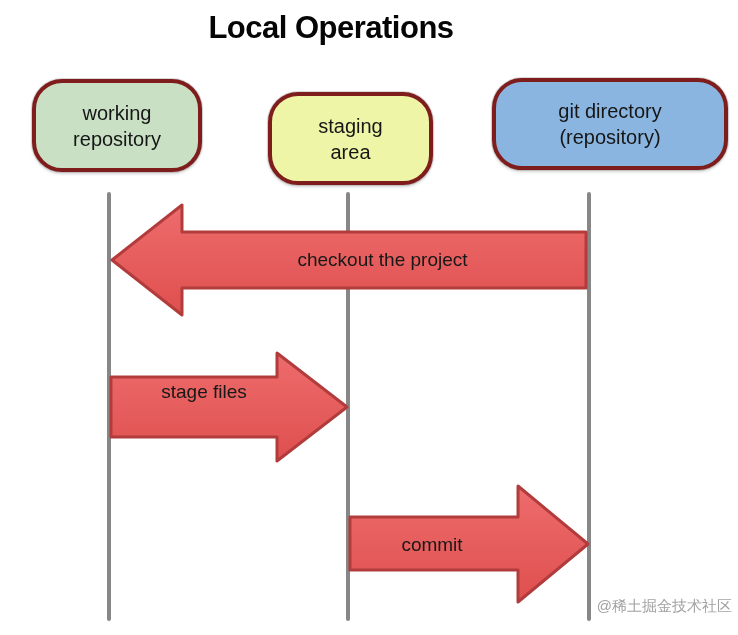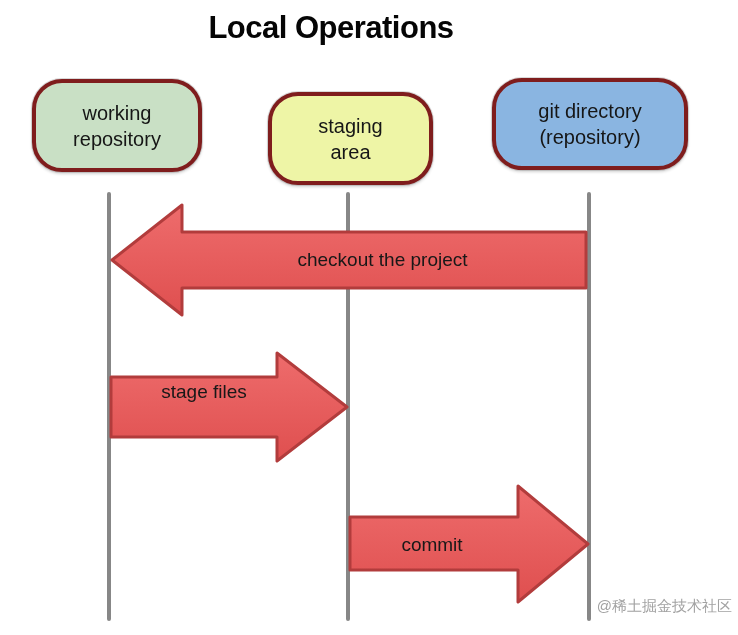--- a/index.html
+++ b/index.html
@@ -47,21 +47,21 @@
     flex-direction: column;
     align-items: center;
     justify-content: center;
     font-size: 20px;
     line-height: 26px;
     color: #161616;
     box-shadow: 0 0 0 1px rgba(150,150,150,0.35), 0 2px 3px rgba(0,0,0,0.18);
   }
   .node-1 { left: 32px;  top: 79px; width: 170px; height: 93px; background: #c9e0c5; }
   .node-2 { left: 268px; top: 92px; width: 165px; height: 93px; background: #eef5a6; }
-  .node-3 { left: 492px; top: 78px; width: 196px; height: 92px; background: #8ab5e1; }
+  .node-3 { left: 492px; top: 78px; width: 236px; height: 92px; background: #8ab5e1; }
   .arrow {
     position: absolute;
     display: block;
   }
   .arrow-1 { left: 108px; top: 203px; width: 482px; height: 114px; }
   .arrow-2 { left: 109px; top: 351px; width: 242px; height: 114px; }
   .arrow-3 { left: 348px; top: 484px; width: 245px; height: 121px; }
   .arrow-label {
     position: absolute;
     display: flex;

